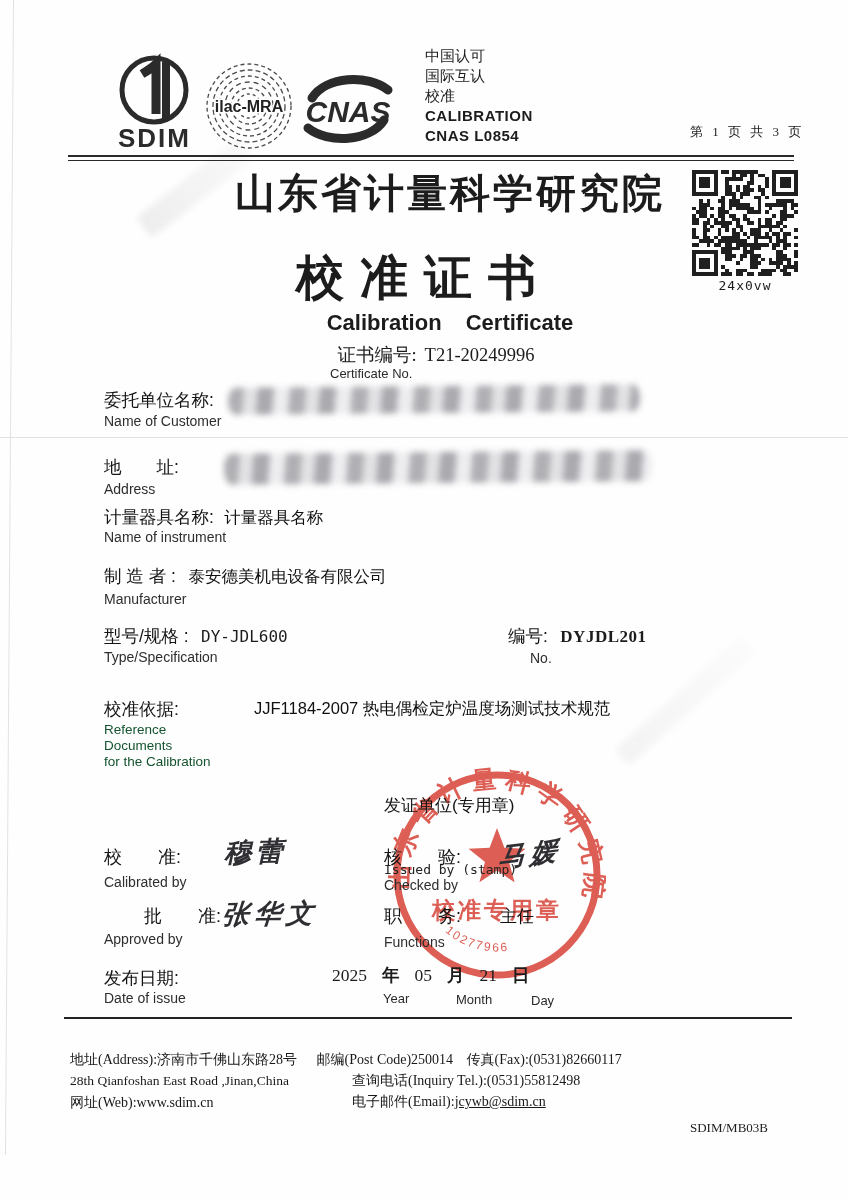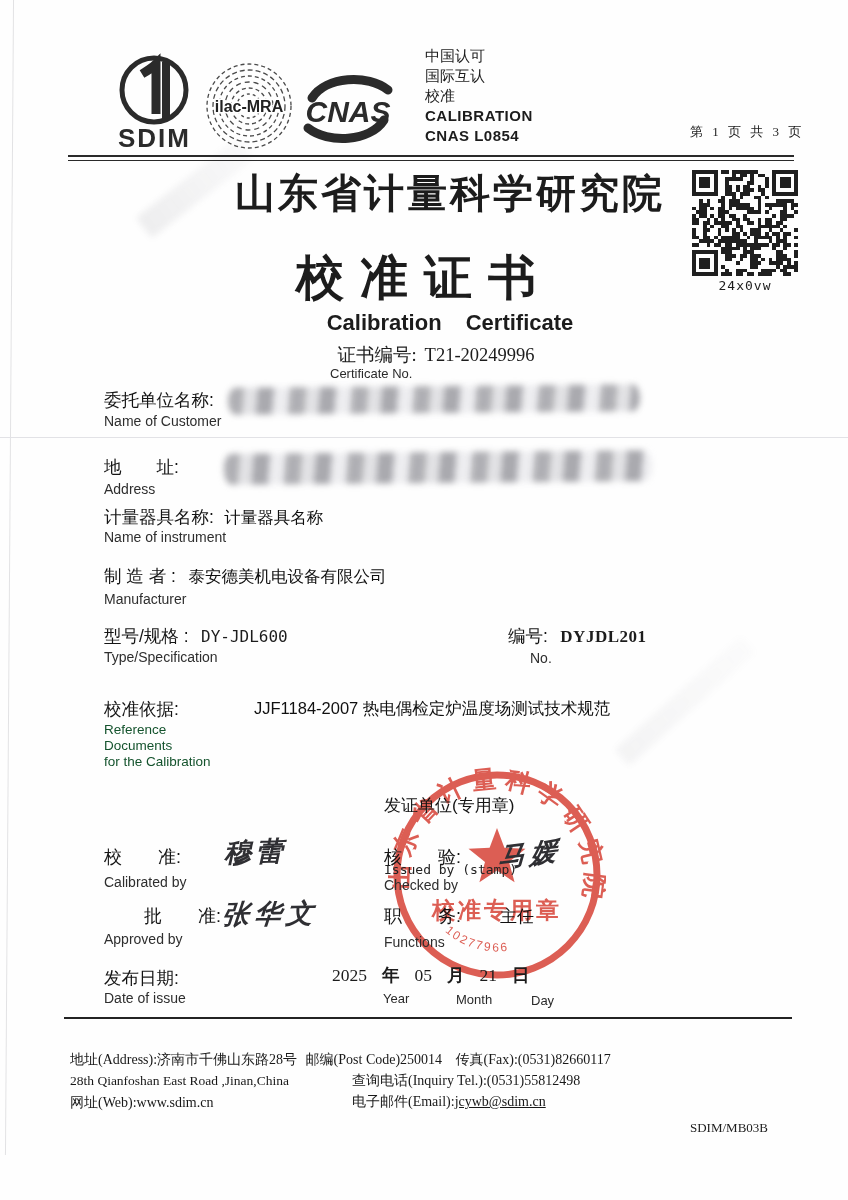--- a/index.html
+++ b/index.html
@@ -232,21 +232,21 @@
   </div>
   <div class="abs date-sub" style="left:383px;top:991px;">Year</div>
   <div class="abs date-sub" style="left:456px;top:992px;">Month</div>
   <div class="abs date-sub" style="left:531px;top:993px;">Day</div>
 
   <div class="abs footer-rule"></div>
 
 
   <div class="abs foot" style="left:70px;top:1051px;">
     <span>地址(Address):济南市千佛山东路28号</span>
-    <span style="margin-left:5px;">邮编(Post Code)250014</span>
+    <span style="margin-left:16px;">邮编(Post Code)250014</span>
     <span style="margin-left:10px;">传真(Fax):(0531)82660117</span>
   </div>
 
   <div class="abs foot" style="left:70px;top:1073px;font-size:13.5px;">28th Qianfoshan East Road ,Jinan,China</div>
   <div class="abs foot" style="left:352px;top:1072px;">查询电话(Inquiry Tel.):(0531)55812498</div>
 
   <div class="abs foot" style="left:70px;top:1094px;">网址(Web):www.sdim.cn</div>
   <div class="abs foot" style="left:352px;top:1093px;">
     <span>电子邮件(Email):</span><span class="email-underline">jcywb@sdim.cn</span>
   </div>

